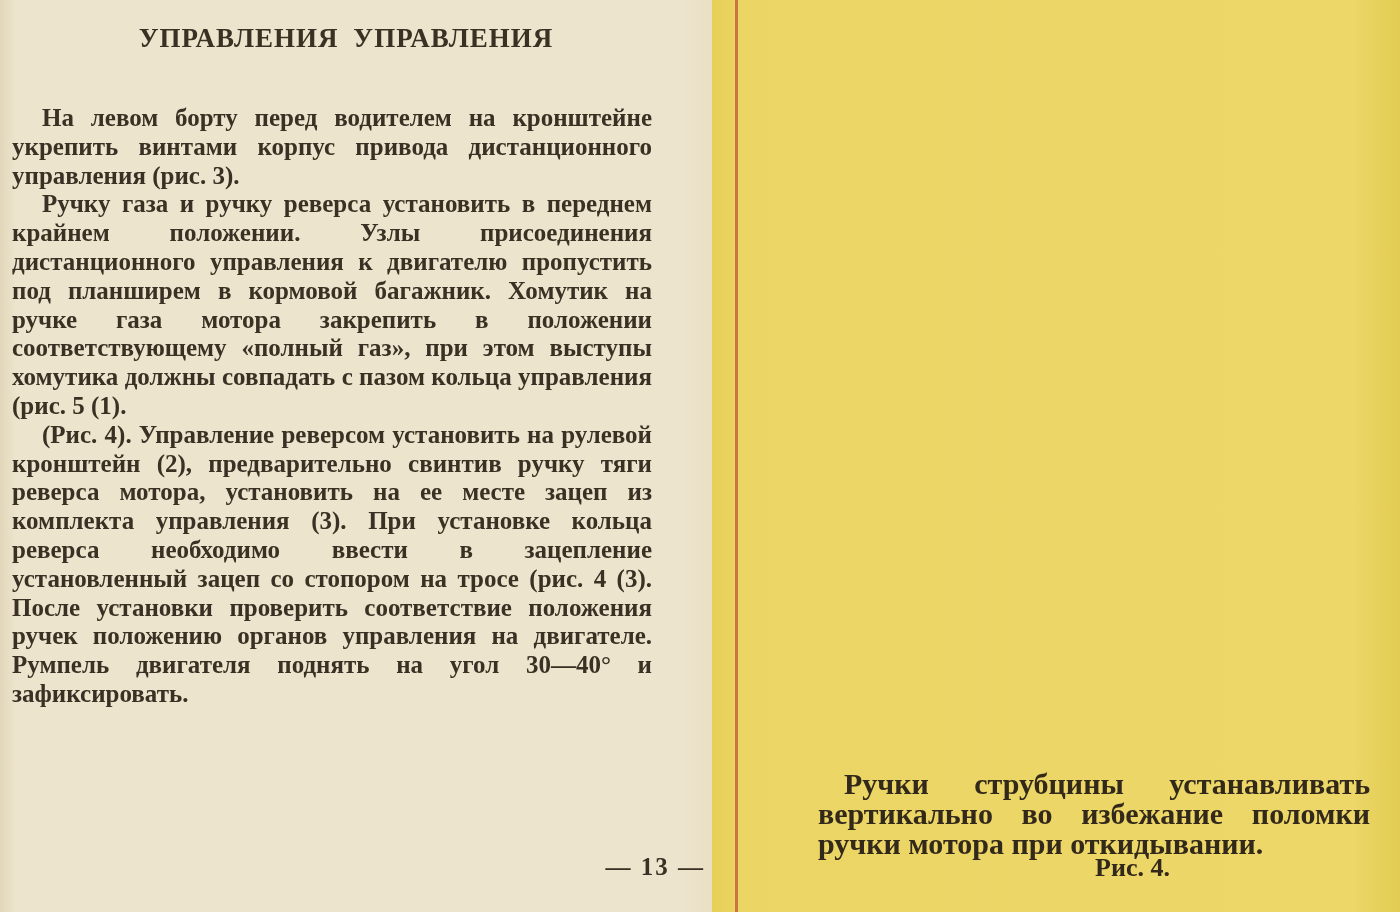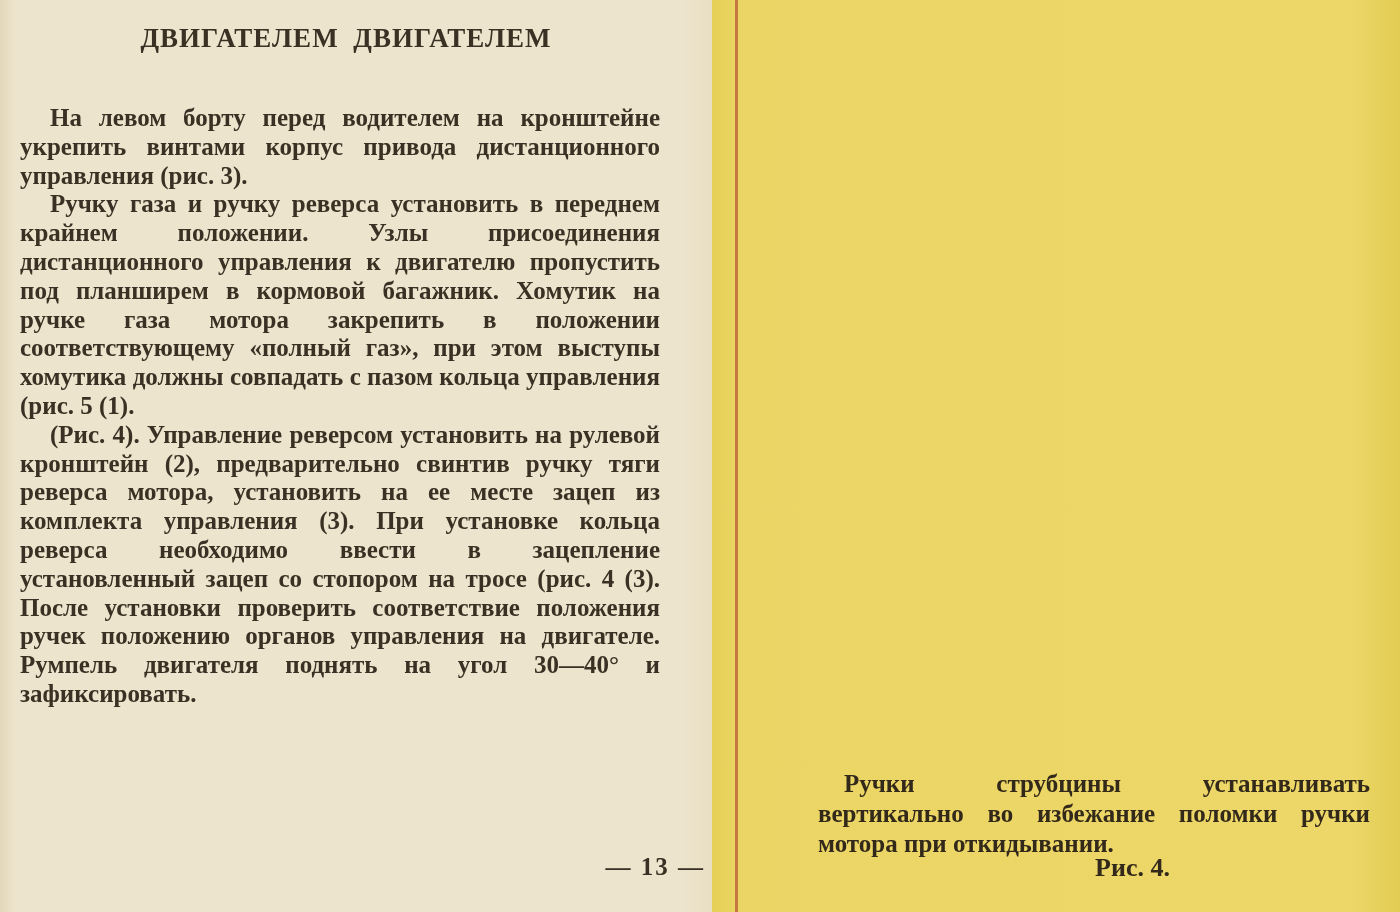--- a/index.html
+++ b/index.html
@@ -22,49 +22,49 @@
   .divider{position:absolute;left:735px;top:0;width:3px;height:912px;background:#c2653c;opacity:.85;}
 
   .title{
     position:absolute;top:20px;left:28px;width:636px;text-align:center;
     font-weight:bold;font-size:27px;line-height:37px;color:#3a3124;
   }
   .title .t1{word-spacing:16px;letter-spacing:1px;display:block;}
   .title .t2{word-spacing:7px;letter-spacing:1px;display:block;}
 
   .body-text{
-    position:absolute;top:104px;left:20px;width:640px;
+    position:absolute;top:104px;left:12px;width:640px;
     font-size:25px;font-weight:bold;line-height:28.8px;
     text-align:justify;color:#3a3124;
   }
   .body-text p{margin:0;text-indent:30px;}
 
   .page-number{
     position:absolute;top:853px;left:530px;width:175px;text-align:right;
     font-size:25px;font-weight:bold;color:#3a3124;letter-spacing:2px;
   }
 
   .figure-caption{
     position:absolute;top:779px;left:818px;width:552px;
-    font-size:25px;font-weight:bold;line-height:30px;
+    font-size:30px;font-weight:bold;line-height:30px;
     text-align:justify;color:#33291a;
   }
   .figure-caption p{margin:0;text-indent:26px;}
 
   .figure-label{
     position:absolute;top:863px;left:1010px;width:160px;text-align:right;
     font-size:26px;font-weight:bold;color:#33291a;
   }
 </style>
 </head>
 <body>
 
 <div class="page left-page">
   <div class="title">
-    <span class="t2">ДВИГАТЕЛЕМ ДВИГАТЕЛЕМ</span>
+    <span class="t2">УПРАВЛЕНИЯ УПРАВЛЕНИЯ</span>
   </div>
   <div class="body-text">
     <p>На левом борту перед водителем на кронштейне укрепить винтами корпус привода дистанционного управления (рис. 3).</p>
     <p>Ручку газа и ручку реверса установить в переднем крайнем положении. Узлы присоединения дистанционного управления к двигателю пропустить под планширем в кормовой багажник. Хомутик на ручке газа мотора закрепить в положении соответствующему «полный газ», при этом выступы хомутика должны совпадать с пазом кольца управления (рис. 5 (1).</p>
     <p>(Рис. 4). Управление реверсом установить на рулевой кронштейн (2), предварительно свинтив ручку тяги реверса мотора, установить на ее месте зацеп из комплекта управления (3). При установке кольца реверса необходимо ввести в зацепление установленный зацеп со стопором на тросе (рис. 4 (3). После установки проверить соответствие положения ручек положению органов управления на двигателе. Румпель двигателя поднять на угол 30—40° и зафиксировать.</p>
   </div>
   <div class="page-number">— 13 —</div>
 </div>
 
 <div class="page right-page">

